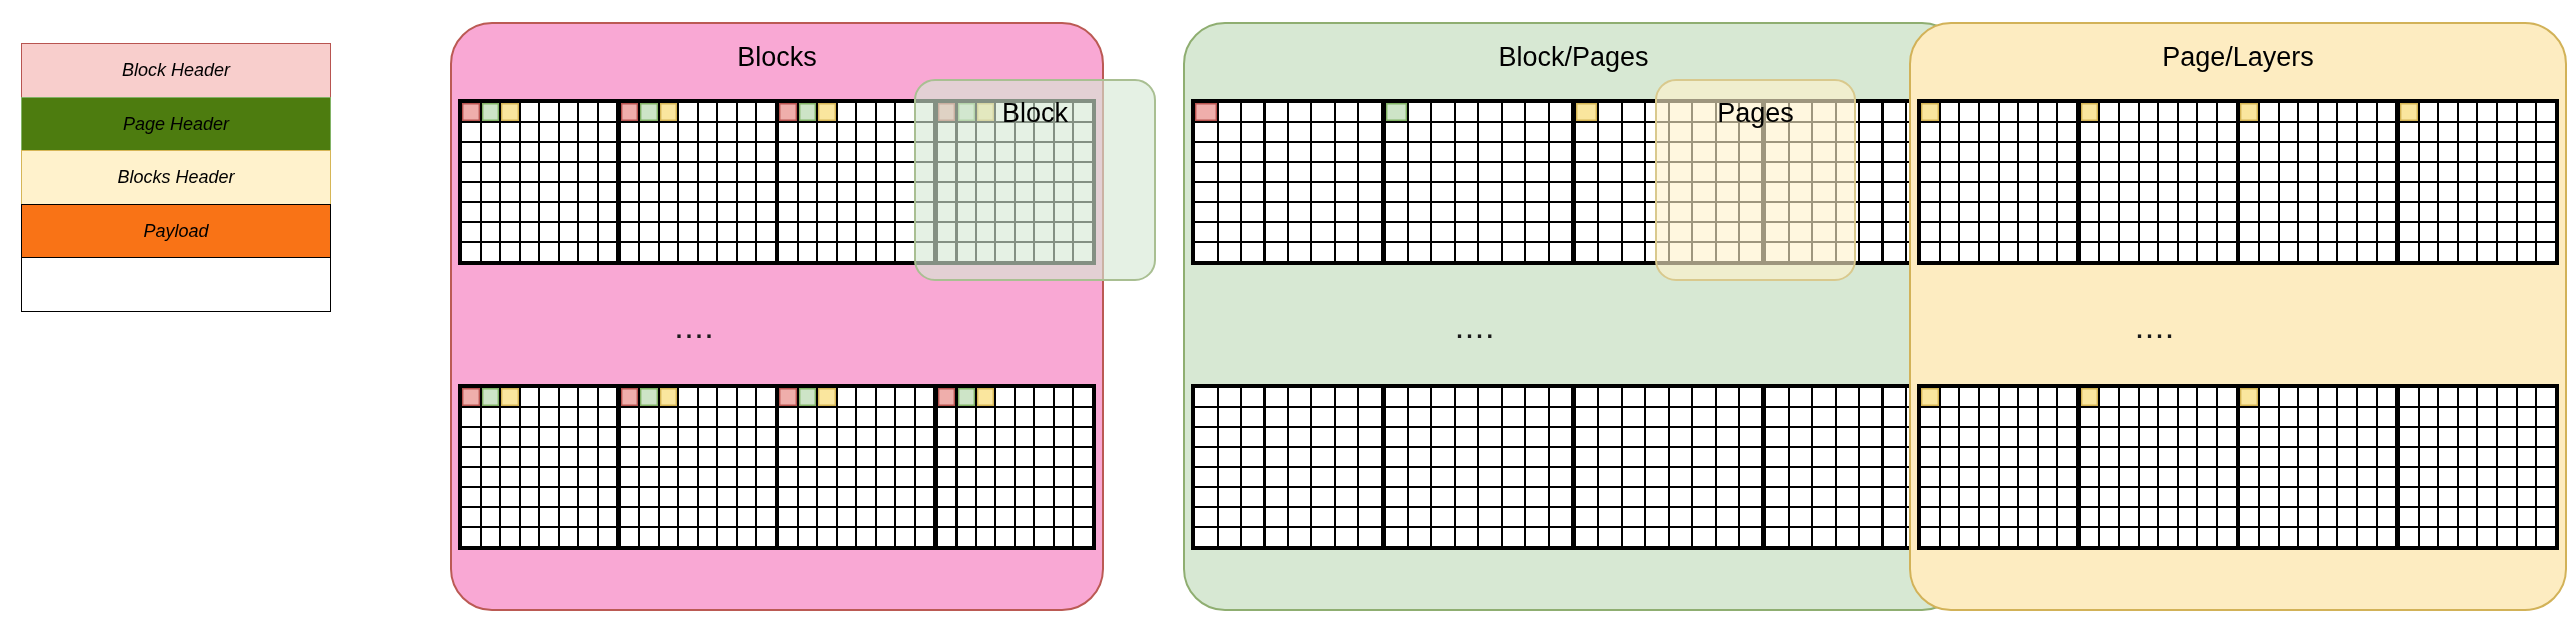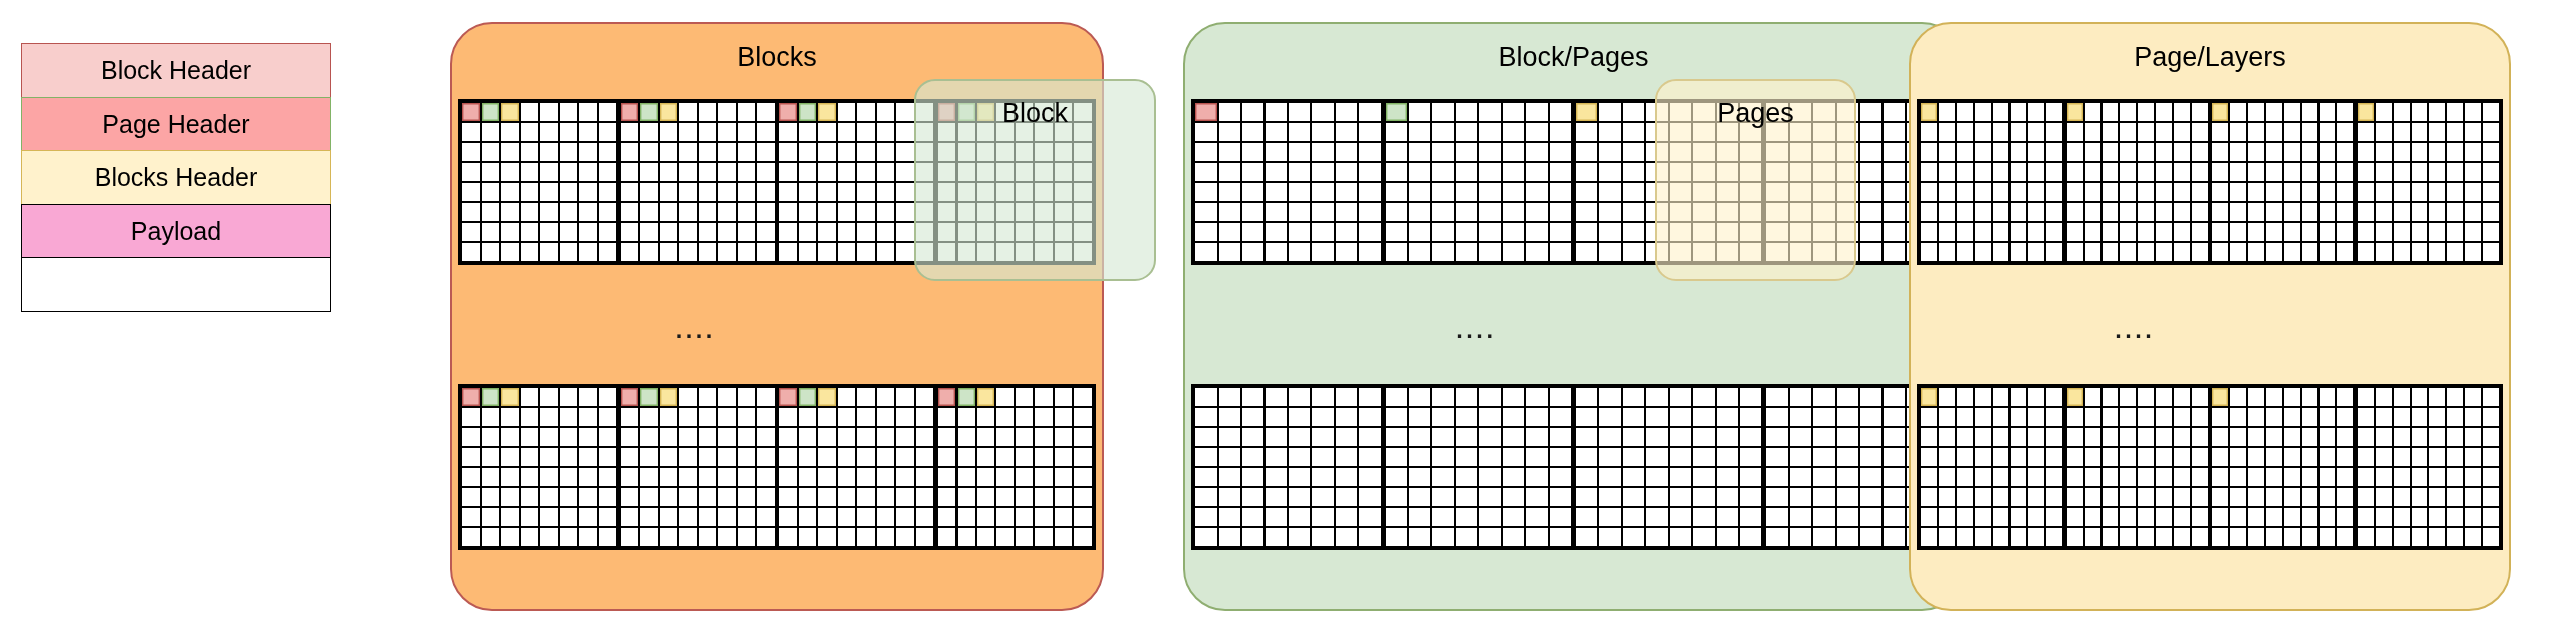--- a/index.html
+++ b/index.html
@@ -11,35 +11,36 @@
     overflow:hidden;
   }
 
   
   #legend{position:absolute;left:21px;top:43px;width:310px;}
   .legend-row{
     height:55px;
     border:1.4px solid #000;
     margin-top:-1.4px;
     display:flex;align-items:center;justify-content:center;
-    font-size:25px;color:#000;
+    font-size:18px;color:#000;
     box-sizing:border-box;
     background:#fff;
+    font-style:italic;
   }
   .legend-row:first-child{margin-top:0;}
 
   
   .panel{
     position:absolute;top:22px;height:589px;
     border:2.1px solid #000;border-radius:42px;
     box-sizing:border-box;
   }
   #panel-0{left:450px;width:654px;}
   #panel-1{left:1183px;width:781px;}
-  #panel-2{left:1909px;width:602px;}
+  #panel-2{left:1909px;width:658px;}
   .panel-title{
     position:absolute;top:18px;left:0;right:0;
     margin:0;text-align:center;
     font-size:27px;font-weight:400;color:#000;
   }
 
   
   .strip{
     position:absolute;left:6.2px;right:6.2px;height:166px;
     background:#000;border:4.2px solid #000;
@@ -81,35 +82,35 @@
 </style>
 </head>
 <body>
 
 <div id="canvas">
 
   <aside id="legend">
       <div class="legend-row" style="background: rgb(248, 206, 204); border-color: rgb(184, 84, 80);">
         <span>Block Header</span>
       </div>
-      <div class="legend-row" style="background: #fca5a5; border-color: rgb(130, 179, 102);">
+      <div class="legend-row" style="background: #4d7c0f; border-color: rgb(130, 179, 102);">
         <span>Page Header</span>
       </div>
       <div class="legend-row" style="background: rgb(255, 242, 204); border-color: rgb(214, 182, 86);">
         <span>Blocks Header</span>
       </div>
-      <div class="legend-row" style="background: #f9a8d4; border-color: rgb(0, 0, 0); text-align: center;">
+      <div class="legend-row" style="background: #f97316; border-color: rgb(0, 0, 0); text-align: center;">
         <span>Payload</span>
       </div>
       <div class="legend-row" style="background: rgb(255, 255, 255); border-color: rgb(0, 0, 0);">
         <span></span>
       </div>
     </aside>
 
-  <section class="panel" id="panel-0" style="background: #fdba74; border-color: rgb(187, 90, 84);">
+  <section class="panel" id="panel-0" style="background: #f9a8d4; border-color: rgb(187, 90, 84);">
     <h2 class="panel-title">Blocks</h2>
   <div class="strip strip-top">
         <div class="subgrid">
           <div class="cell" style="background: rgb(239, 174, 171); box-shadow: rgb(184, 84, 80) 0px 0px 0px 1.4px inset;"></div>
           <div class="cell" style="background: rgb(205, 228, 199); box-shadow: rgb(130, 179, 102) 0px 0px 0px 1.4px inset;"></div>
           <div class="cell" style="background: rgb(250, 230, 158); box-shadow: rgb(214, 182, 86) 0px 0px 0px 1.4px inset;"></div>
           <div class="cell"></div>
           <div class="cell"></div>
           <div class="cell"></div>
           <div class="cell"></div>

